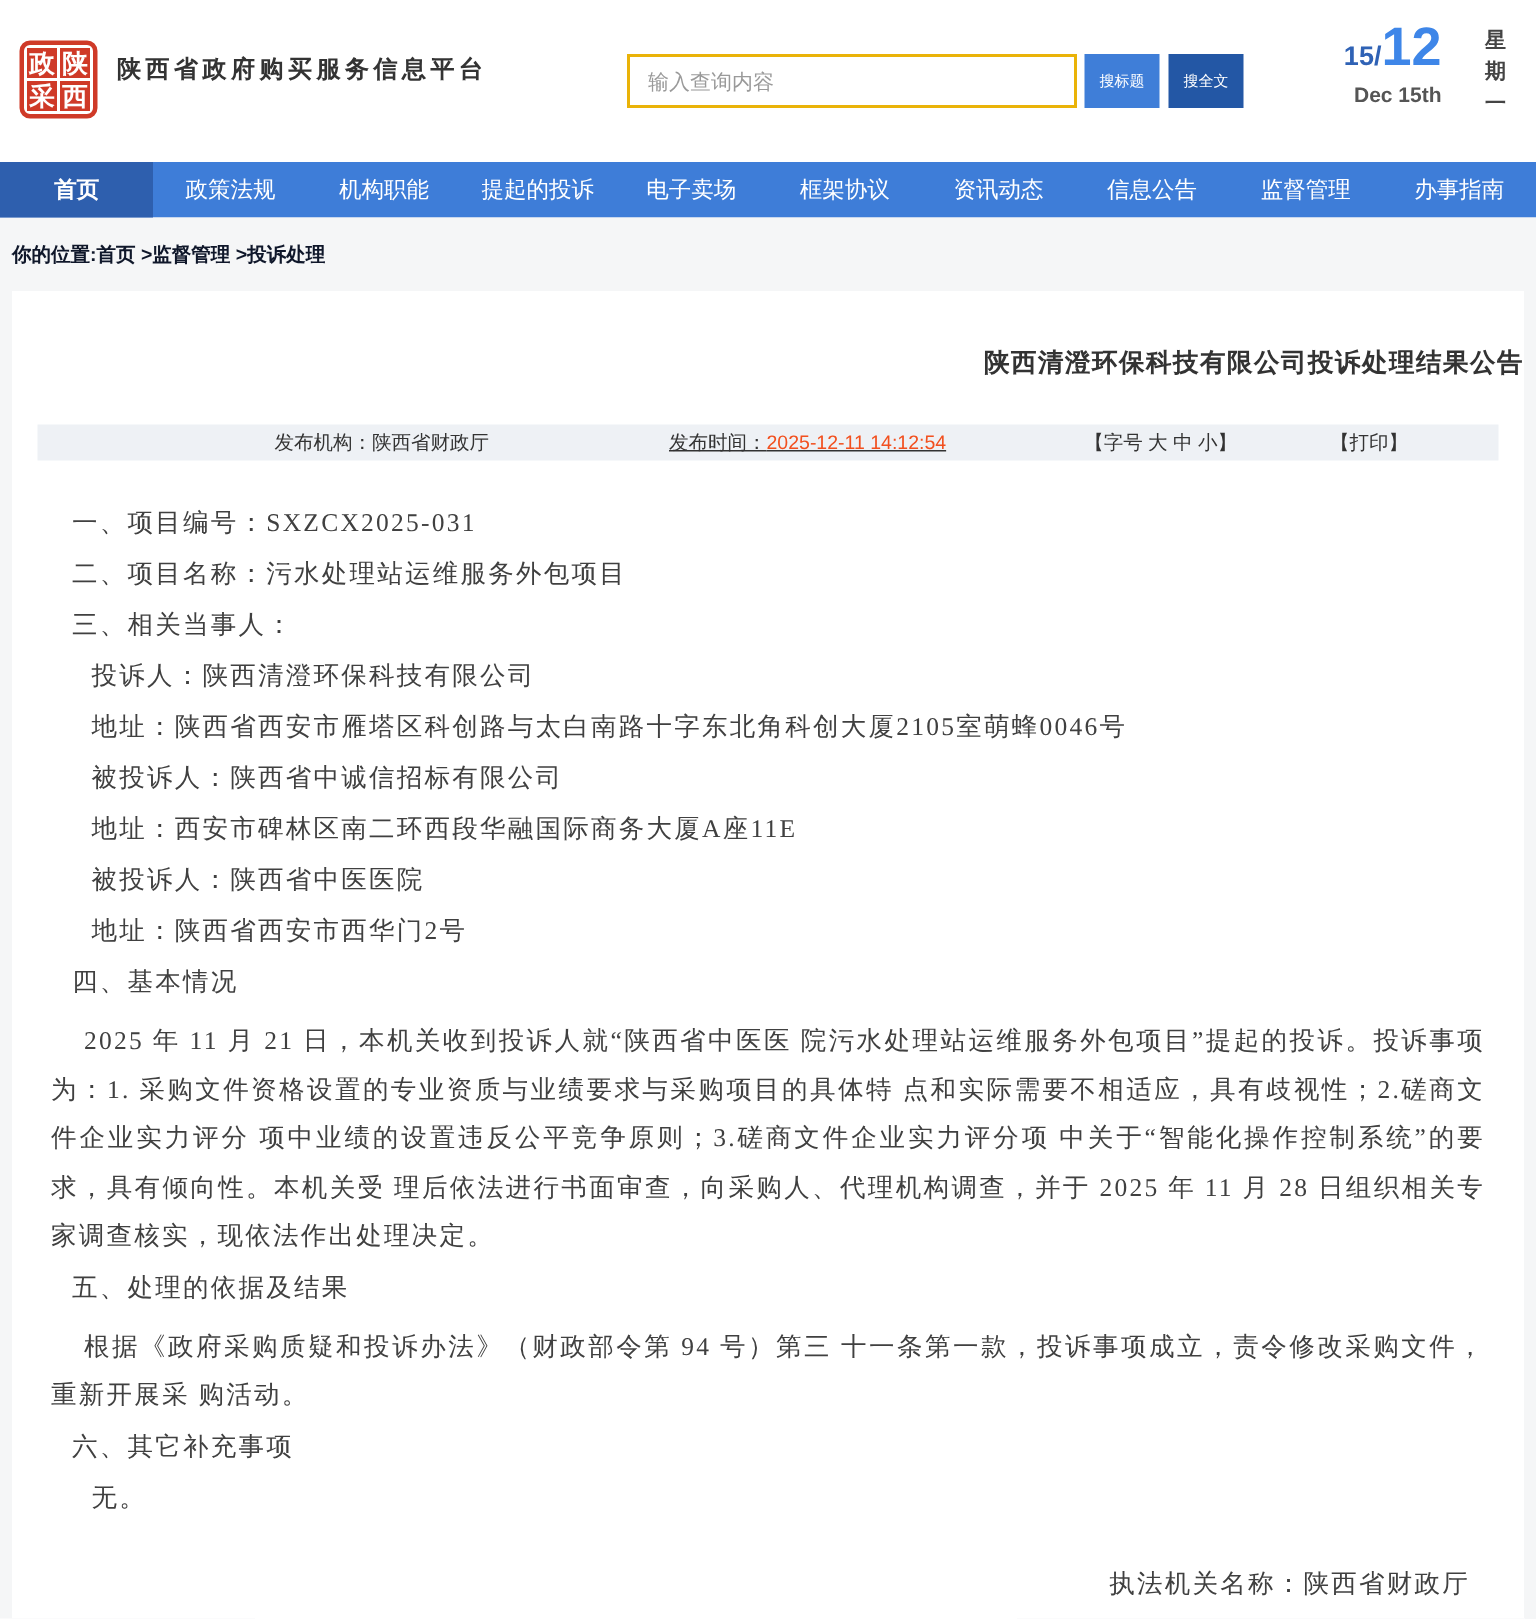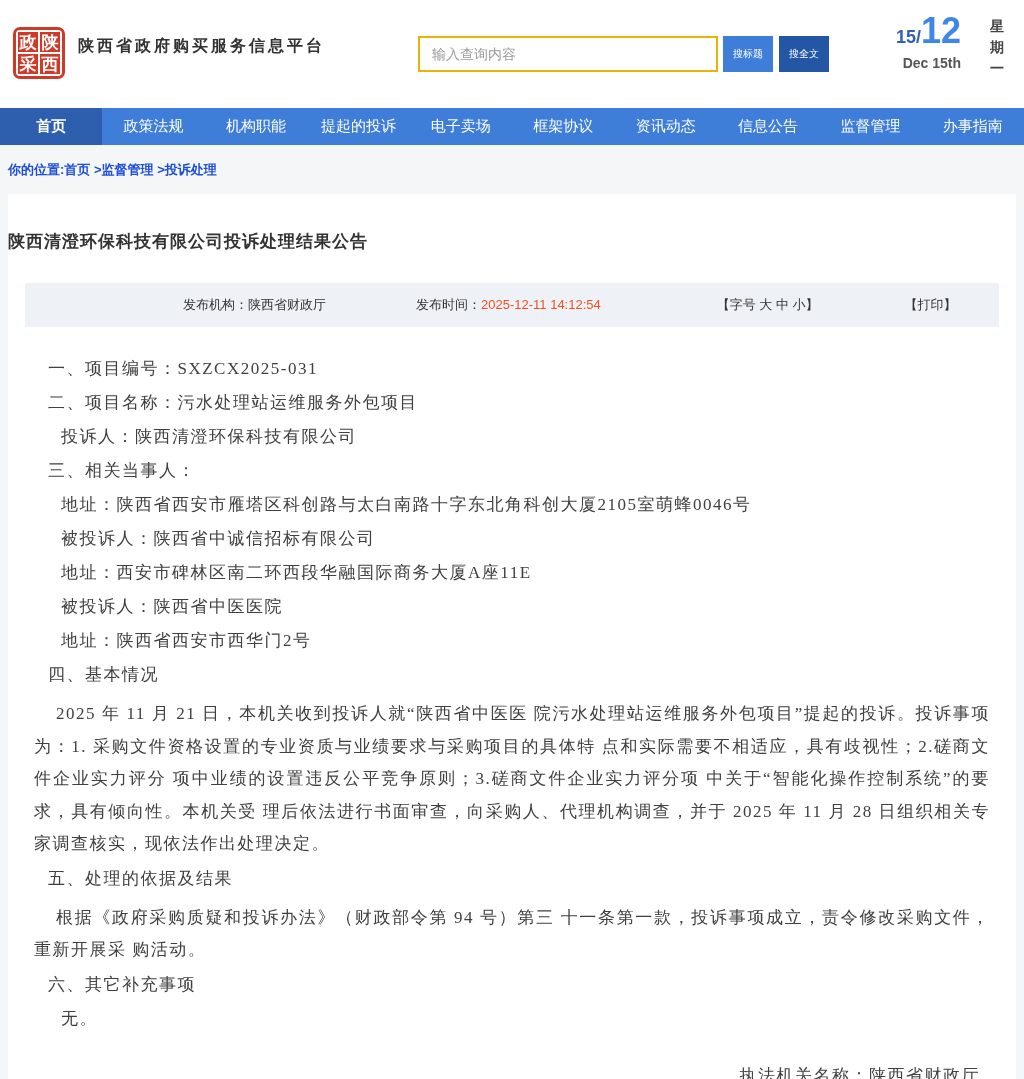--- a/index.html
+++ b/index.html
@@ -60,38 +60,38 @@
   
   .nav { height: 37px; background: #3e7dd8; display: flex; }
   .nav-item {
     flex: 1 1 0; display: flex; align-items: center; justify-content: center;
     color: #ffffff; font-size: 15px; cursor: pointer; white-space: nowrap;
   }
   .nav-item.active { background: #2e5fae; font-weight: bold; }
   
   .breadcrumb {
     height: 49px; background: #f5f6f7; display: flex; align-items: center;
-    padding-left: 8px; font-size: 13px; color: #1d4ed8; font-weight: bold;
+    padding-left: 8px; font-size: 13px; color: #0f172a; font-weight: bold;
   }
   .breadcrumb .crumb-link { cursor: pointer; }
   .breadcrumb .crumb-sep { white-space: pre; }
   
   .content-card {
     margin: 0 8px; background: #ffffff; height: 885px; position: relative;
   }
   .article-title {
-    text-align: left; padding-top: 36px; font-size: 17px; font-weight: bold;
+    text-align: right; padding-top: 36px; font-size: 17px; font-weight: bold;
     color: #333; letter-spacing: 1px;
   }
   .meta-bar {
-    margin: 30px 17px 0 17px; height: 44px; background: #eef1f5;
-    display: flex; align-items: center; font-size: 13px; color: #333; gap: 24px;
+    margin: 30px 17px 0 17px; height: 24px; background: #eef1f5;
+    display: flex; align-items: center; font-size: 13px; color: #333;
   }
   .meta-agency { margin-left: 158px; }
-  .meta-time { margin-left: 66px; }
+  .meta-time { margin-left: 120px; text-decoration: underline; }
   .meta-time .time-val { color: #f2501f; }
   .meta-fontsize { margin-left: 92px; cursor: pointer; }
   .meta-print { margin-left: 62px; cursor: pointer; }
   
   .article-body {
     padding: 31px 26px 0 26px;
     font-family: "Liberation Serif", "DejaVu Serif", serif;
     font-size: 17px; color: #404040; letter-spacing: 1.5px;
   }
   .b-line { line-height: 22px; margin-bottom: 12px; }
@@ -159,22 +159,22 @@
   <div class="article-title">陕西清澄环保科技有限公司投诉处理结果公告</div>
   <div class="meta-bar">
     <span class="meta-agency"><span>发布机构：</span><span>陕西省财政厅</span></span>
     <span class="meta-time"><span>发布时间：</span><span class="time-val">2025-12-11 14:12:54</span></span>
     <span class="meta-fontsize">【字号 大 中 小】</span>
     <span class="meta-print">【打印】</span>
   </div>
   <div class="article-body" id="article-body">
       <div class="b-line ind1">一、项目编号：SXZCX2025-031</div>
       <div class="b-line ind1">二、项目名称：污水处理站运维服务外包项目</div>
+      <div class="b-line ind1">三、相关当事人：</div>
       <div class="b-line ind2">投诉人：陕西清澄环保科技有限公司</div>
-      <div class="b-line ind1">三、相关当事人：</div>
       <div class="b-line ind2">地址：陕西省西安市雁塔区科创路与太白南路十字东北角科创大厦2105室萌蜂0046号</div>
       <div class="b-line ind2">被投诉人：陕西省中诚信招标有限公司</div>
       <div class="b-line ind2">地址：西安市碑林区南二环西段华融国际商务大厦A座11E</div>
       <div class="b-line ind2">被投诉人：陕西省中医医院</div>
       <div class="b-line ind2">地址：陕西省西安市西华门2号</div>
       <div class="b-line ind1">四、基本情况</div>
       <div class="b-para">2025 年 11 月 21 日，本机关收到投诉人就“陕西省中医医 院污水处理站运维服务外包项目”提起的投诉。投诉事项为：1. 采购文件资格设置的专业资质与业绩要求与采购项目的具体特 点和实际需要不相适应，具有歧视性；2.磋商文件企业实力评分 项中业绩的设置违反公平竞争原则；3.磋商文件企业实力评分项 中关于“智能化操作控制系统”的要求，具有倾向性。本机关受 理后依法进行书面审查，向采购人、代理机构调查，并于 2025 年 11 月 28 日组织相关专家调查核实，现依法作出处理决定。</div>
       <div class="b-line ind1">五、处理的依据及结果</div>
       <div class="b-para">根据《政府采购质疑和投诉办法》（财政部令第 94 号）第三 十一条第一款，投诉事项成立，责令修改采购文件，重新开展采 购活动。</div>
       <div class="b-line ind1">六、其它补充事项</div>

